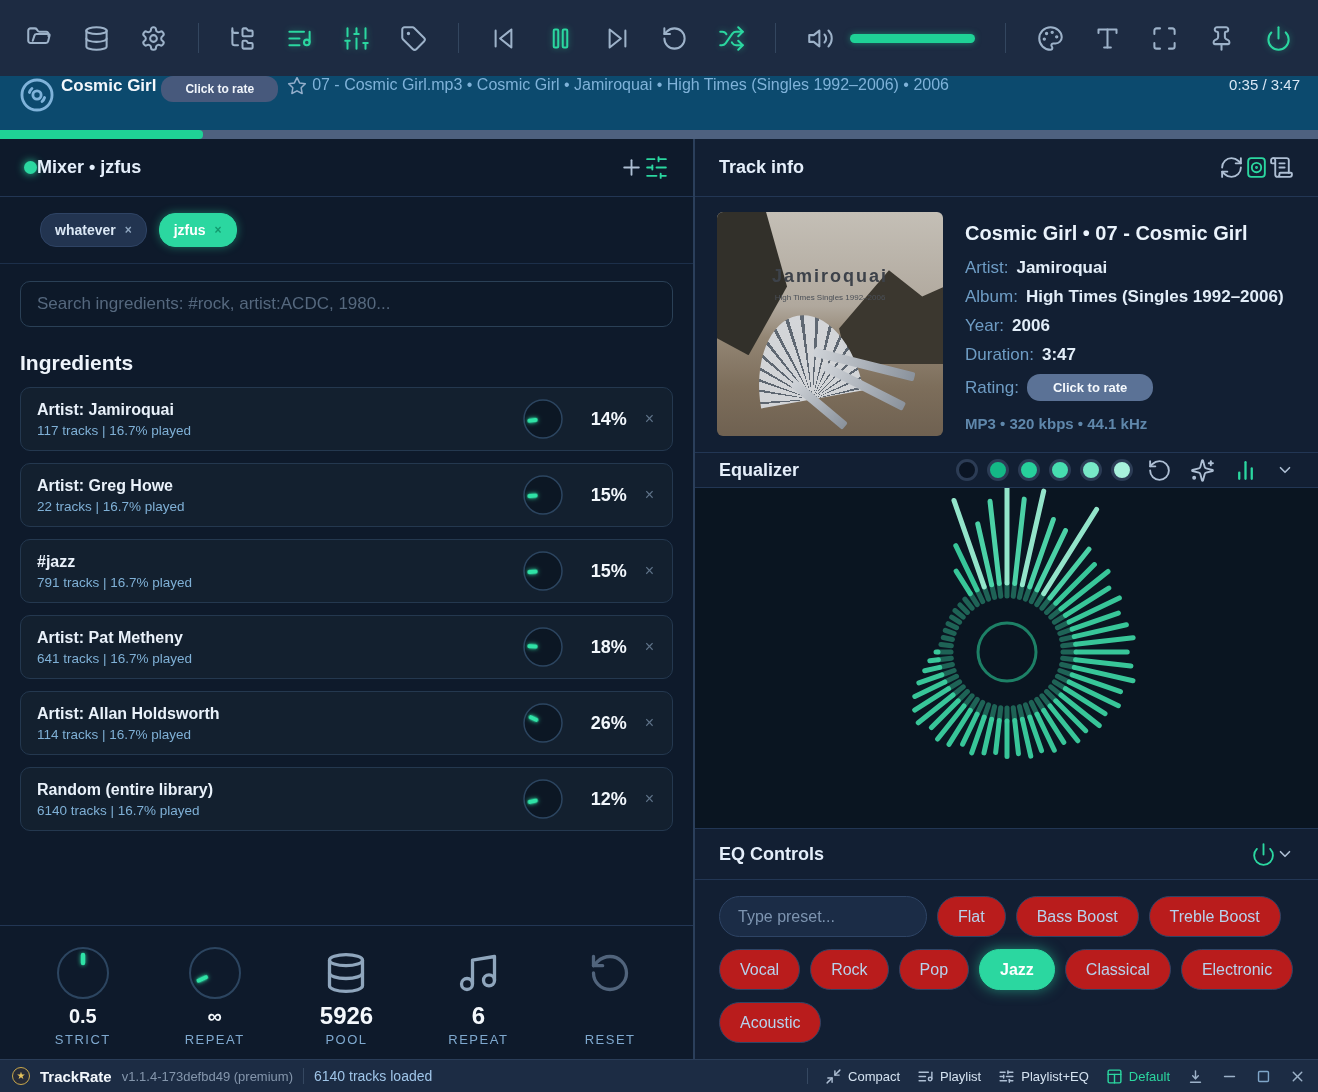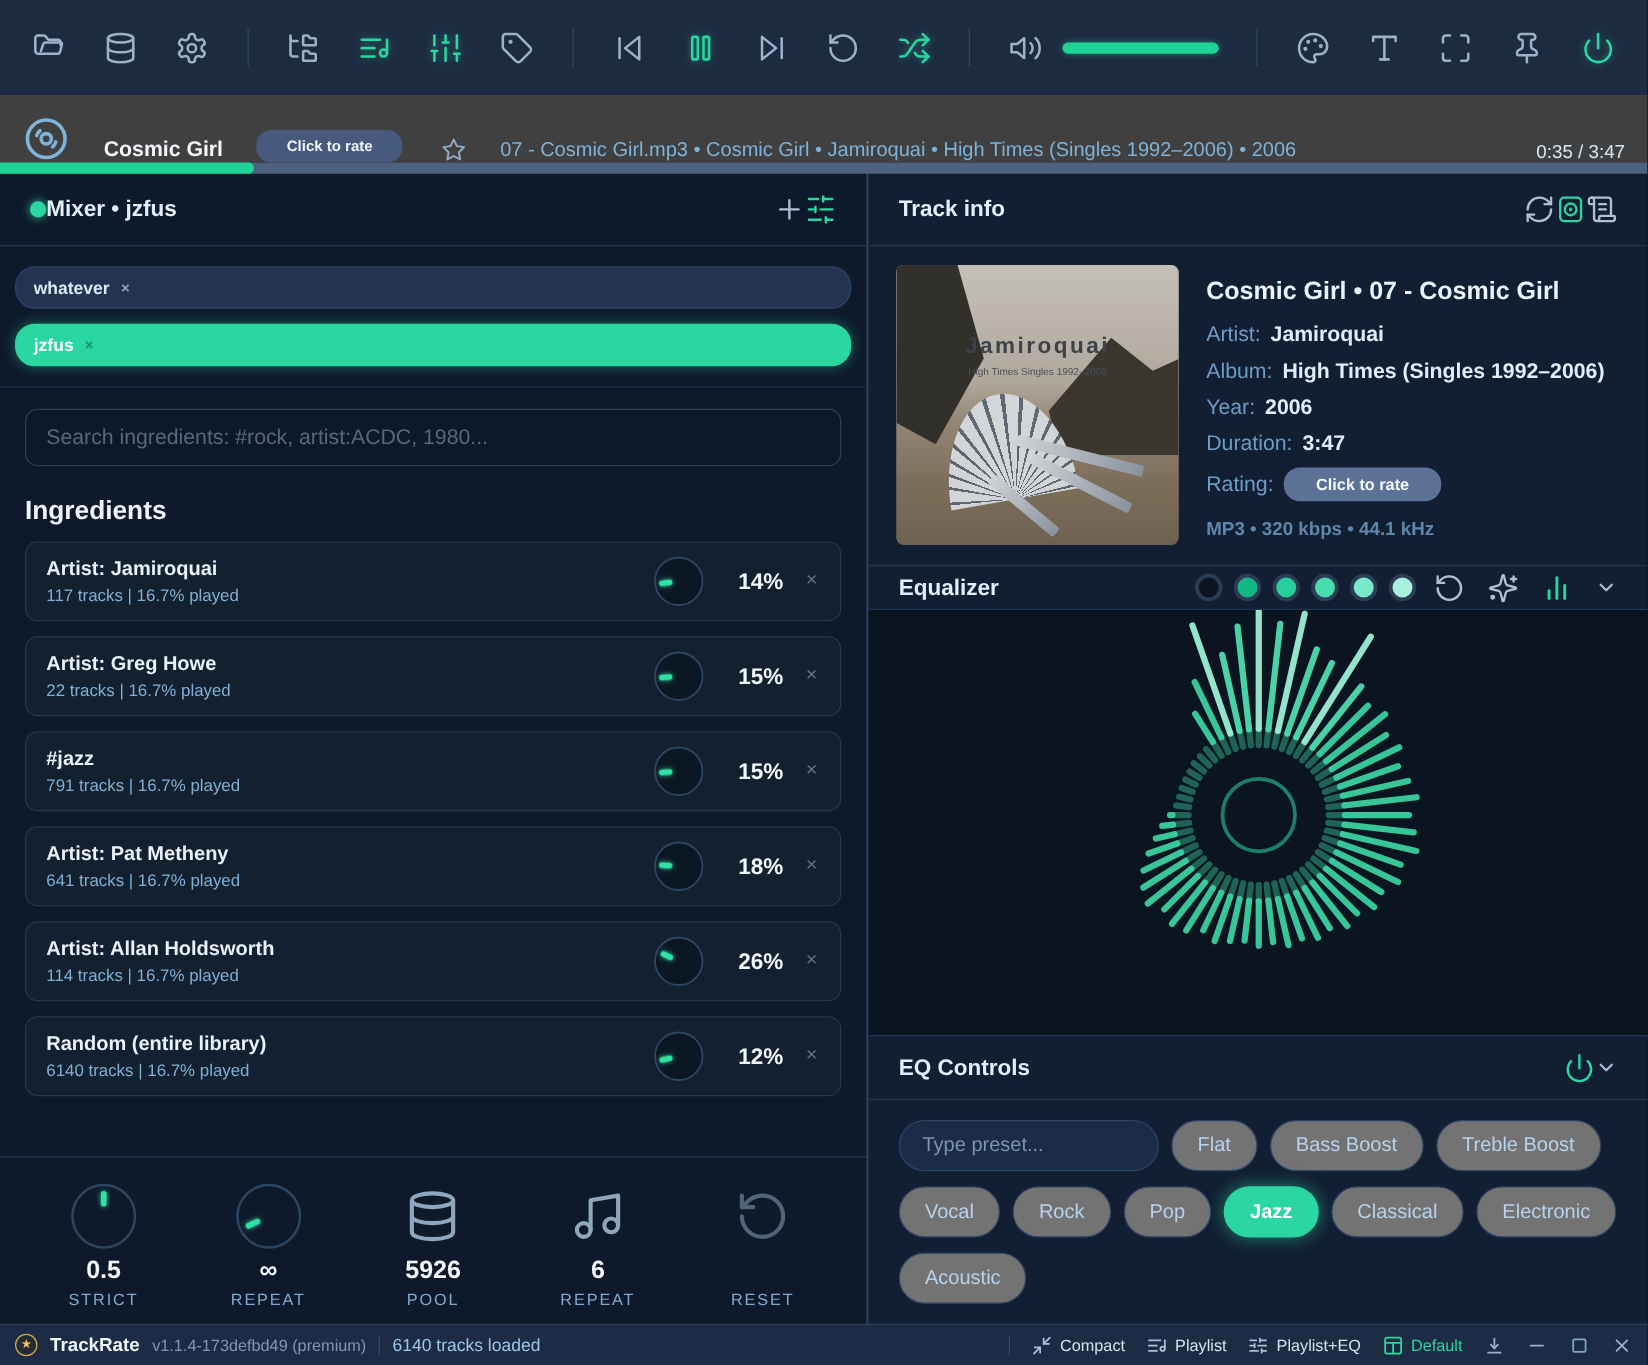--- a/index.html
+++ b/index.html
@@ -20,22 +20,22 @@
   .tb-group { display:flex; align-items:center; gap:30px; }
   .tb-btn { width:27px; height:27px; color:#9db2c9; background:none; border:none; cursor:pointer; }
   .tb-btn.green { color:#2bd7a0; filter:drop-shadow(0 0 3px rgba(43,215,160,.45)); }
   .tb-div { width:1px; height:30px; background:#33465f; }
   .vol-group { display:flex; align-items:center; gap:16px; }
   .vol-bar { width:125px; height:9px; border-radius:5px; background:#1fd296;
              box-shadow:0 0 6px rgba(31,210,150,.5); }
 
   
   .np-bar {
-    height:54px; background:#404040; display:flex; align-items:flex-end;
-    padding:0 18px; gap:27px; flex-shrink:0;
+    height:54px; background:#0c4a6e; display:flex; align-items:flex-start;
+    padding:0 18px; gap:5px; flex-shrink:0;
   }
   .np-disc { width:38px; height:38px; color:#7fb3da; }
   .np-title { font-size:17px; font-weight:bold; color:#f4f8fc; }
   .np-rate { background:#47597c; color:#f0f5fb; font-size:12px; font-weight:bold;
              border:none; border-radius:12px; padding:6px 24px; cursor:pointer; }
   .np-star { width:20px; height:20px; color:#93aecb; margin-left:4px; }
   .np-meta { font-size:16px; color:#7fb2d9; white-space:nowrap; }
   .np-time { margin-left:auto; font-size:15px; color:#d9e7f5; }
   .np-progress { height:9px; background:#4e617f; flex-shrink:0; position:relative; }
   .np-progress-fill { position:absolute; left:0; top:0; bottom:0; background:#1fd296;
@@ -53,21 +53,21 @@
   }
   .sec-title { font-size:18px; font-weight:bold; color:#e4eefa; }
 
   
   .mix-dot { width:13px; height:13px; border-radius:50%; background:#2bd7a0;
              box-shadow:0 0 8px rgba(43,215,160,.9); }
   .hdr-spacer { flex:1; }
   .hdr-btn { width:25px; height:25px; color:#aebfd4; background:none; border:none; cursor:pointer; }
   .hdr-btn.green { color:#2bd7a0; }
 
-  .tags-row { padding:16px 12px; display:flex; gap:12px; border-bottom:1px solid #1c2f4a;flex-direction:column; }
+  .tags-row { padding:16px 40px; display:flex; gap:12px; border-bottom:1px solid #1c2f4a; }
   .tag { display:inline-flex; align-items:center; gap:9px; border-radius:16px;
          padding:8px 14px; font-size:14px; font-weight:bold; background:#223450;
          color:#dbe8f5; border:1px solid #2e4364; cursor:pointer; }
   .tag.active { background:#2bd7a0; color:#ffffff; border-color:#2bd7a0;
                 box-shadow:0 0 10px rgba(43,215,160,.45); }
   .tag .tag-x { font-size:12px; color:#8fa6bf; font-weight:bold; cursor:pointer; }
   .tag.active .tag-x { color:#129a6e; }
 
   .search-wrap { padding:17px 20px 14px; }
   .search-input {
@@ -97,21 +97,21 @@
     margin-top:auto; border-top:1px solid #223654; display:flex; justify-content:space-evenly;
     padding:18px 10px 12px; flex-shrink:0;
   }
   .stat-col { display:flex; flex-direction:column; align-items:center; width:118px; }
   .stat-iconbox { height:58px; display:flex; align-items:center; justify-content:center; }
   .stat-knob { width:56px; height:56px; }
   .stat-knob .knob-ring { stroke:#2c4560; stroke-width:2; fill:none; }
   .stat-icon { width:44px; height:44px; color:#8fa6bd; }
   .stat-icon.dim { color:#51647c; }
   .stat-value { font-size:20px; font-weight:bold; color:#f4f8fc; height:28px; line-height:28px; }
-  .stat-value.big { font-size:20px; }
+  .stat-value.big { font-size:24px; }
   .stat-label { font-size:13px; color:#7fa9cf; letter-spacing:1.5px; margin-top:2px; }
 
   
   .ti-content { display:flex; gap:22px; padding:15px 22px 16px; flex-shrink:0; }
   .art { width:226px; height:224px; border-radius:6px; position:relative; overflow:hidden;
          background:linear-gradient(180deg,#c4bfb6 0%,#b0a89d 42%,#938674 56%,#7d6e5b 78%,#6f6151 100%); }
   .art .rock-l { position:absolute; left:0; top:0; width:31%; height:64%; background:#32302a;
                  clip-path:polygon(0 0,70% 0,100% 52%,45% 100%,0 88%); }
   .art .rock-r { position:absolute; right:0; top:26%; width:46%; height:42%; background:#3b372f;
                  clip-path:polygon(0 62%,48% 0,80% 28%,100% 18%,100% 100%,8% 100%); }
@@ -146,21 +146,21 @@
 
   
   .eqc-header { height:52px; border-top:1px solid #223654; }
   .presets { padding:16px 24px; display:flex; flex-wrap:wrap; gap:12px 10px; align-content:flex-start; }
   .preset-input {
     width:208px; height:41px; background:#1b2c46; border:1px solid #2e4465; border-radius:21px;
     color:#cfe0f0; font-size:16px; padding:0 18px; font-family:inherit; outline:none;
   }
   .preset-input::placeholder { color:#7d94b0; }
   .pill {
-    height:41px; border-radius:21px; padding:0 20px; background:#737373; border:1px solid #2e4465;
+    height:41px; border-radius:21px; padding:0 20px; background:#b91c1c; border:1px solid #2e4465;
     color:#b7d2ec; font-size:16px; cursor:pointer; font-family:inherit;
   }
   .pill.active { background:#2bd7a0; border-color:#2bd7a0; color:#ffffff; font-weight:bold;
                  box-shadow:0 0 14px rgba(43,215,160,.55); }
 
   
   .status-bar {
     height:33px; background:#1c2c44; border-top:1px solid #2a3d58; display:flex; align-items:center;
     padding:0 12px; gap:10px; flex-shrink:0; font-size:13px;
   }

